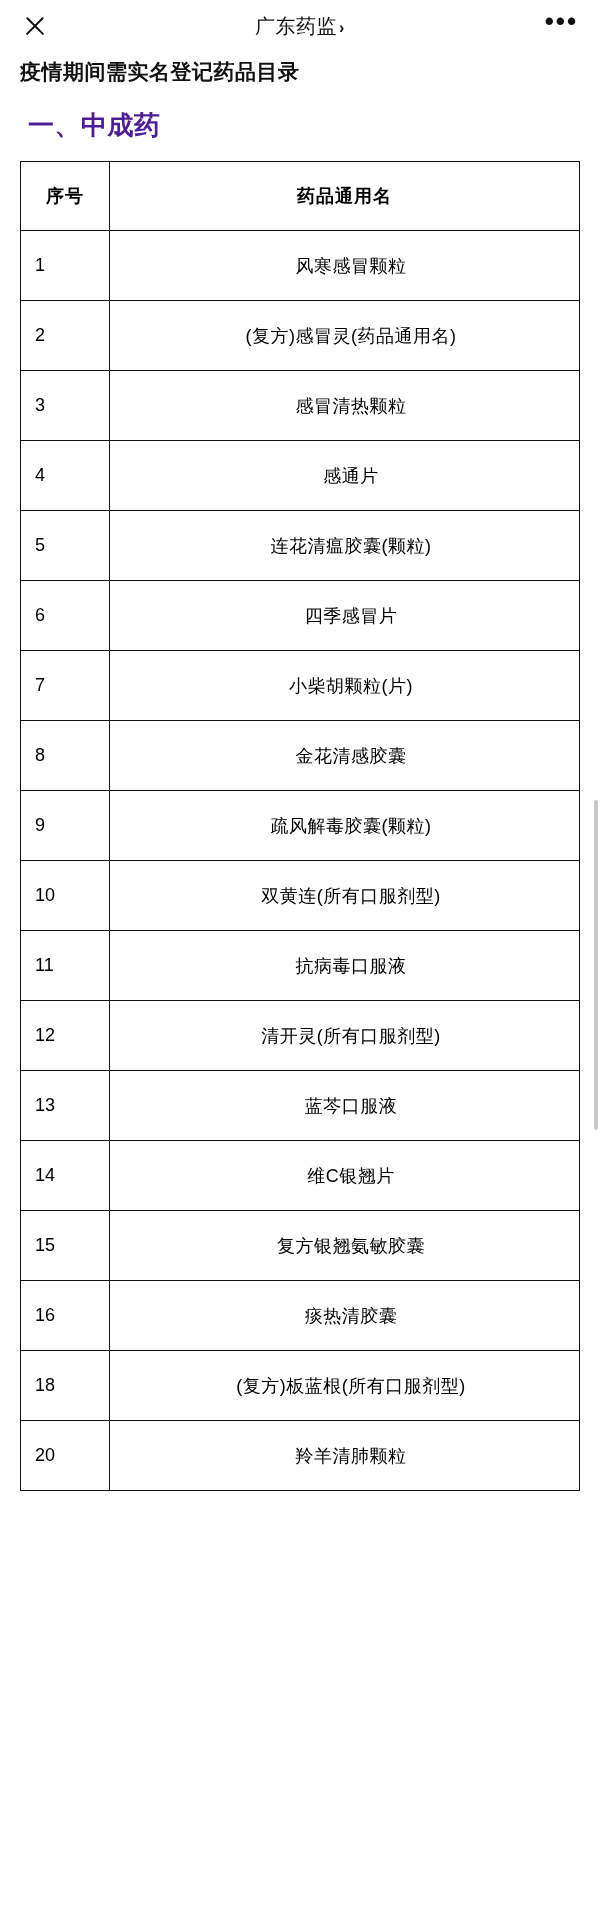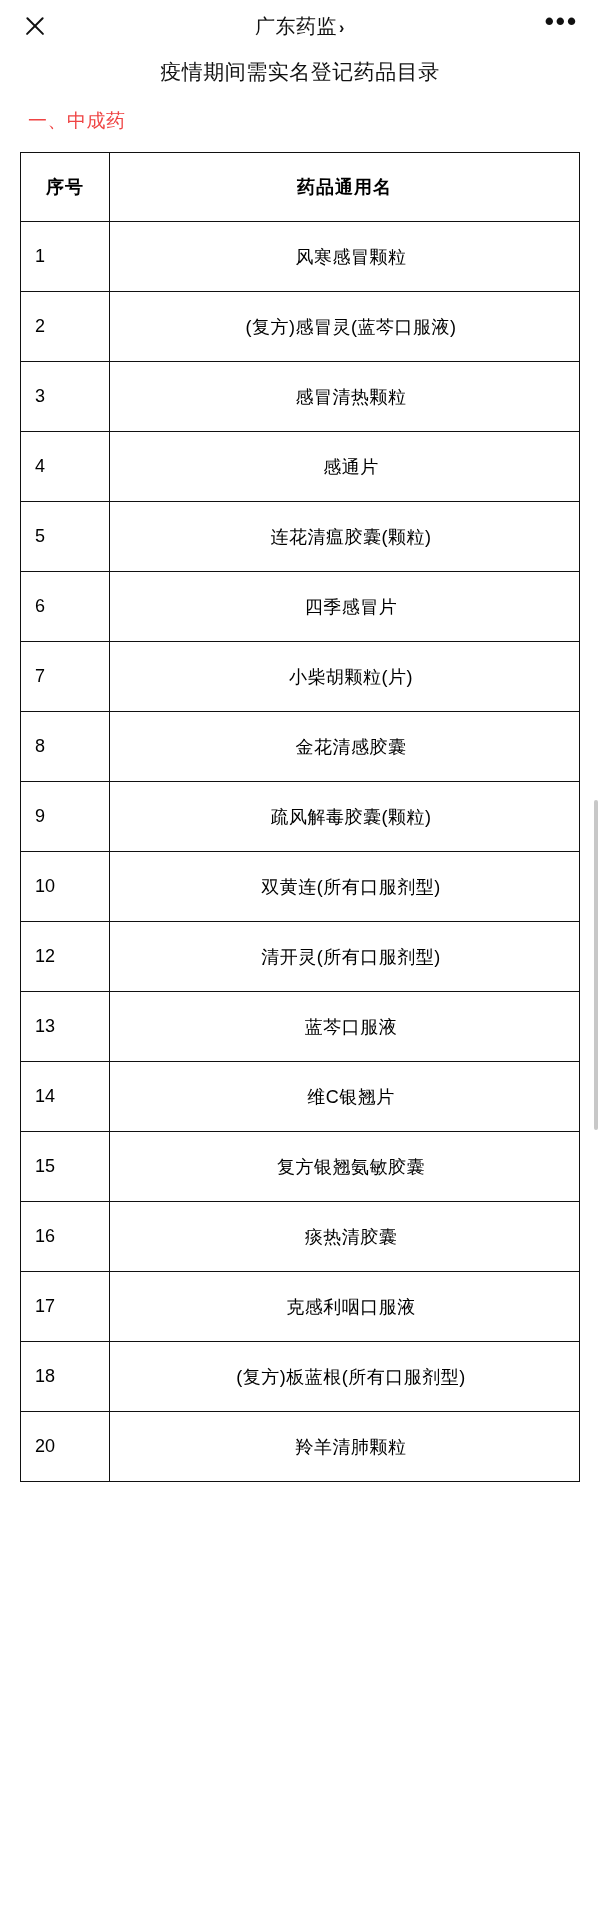--- a/index.html
+++ b/index.html
@@ -71,31 +71,30 @@
     padding-bottom: 10px;
     flex: 0 0 auto;
     font-weight: 700;
   }
 
   
   .article {
     padding: 0 20px 30px 20px;
   }
   .doc-title {
-    text-align: center;
     font-size: 21px;
-    font-weight: 400;
+    font-weight: 700;
     color: #111;
     margin: 6px 0 22px 0;
     letter-spacing: .5px;
   }
   .section-heading {
-    font-size: 19px;
-    font-weight: 400;
-    color: #ef4444;
+    font-size: 26px;
+    font-weight: 700;
+    color: #4c1d95;
     margin: 0 0 18px 8px;
     letter-spacing: .5px;
   }
 
   
   table.drug-table {
     width: 100%;
     border-collapse: collapse;
     table-layout: fixed;
   }
@@ -162,21 +161,21 @@
         <th>药品通用名</th>
       </tr>
     </thead>
     <tbody id="table-body">
         <tr>
           <td class="cell-no">1</td>
           <td class="cell-name">风寒感冒颗粒</td>
         </tr>
         <tr>
           <td class="cell-no">2</td>
-          <td class="cell-name">(复方)感冒灵(蓝芩口服液)</td>
+          <td class="cell-name">(复方)感冒灵(药品通用名)</td>
         </tr>
         <tr>
           <td class="cell-no">3</td>
           <td class="cell-name">感冒清热颗粒</td>
         </tr>
         <tr>
           <td class="cell-no">4</td>
           <td class="cell-name">感通片</td>
         </tr>
         <tr>
@@ -197,42 +196,42 @@
         </tr>
         <tr>
           <td class="cell-no">9</td>
           <td class="cell-name">疏风解毒胶囊(颗粒)</td>
         </tr>
         <tr>
           <td class="cell-no">10</td>
           <td class="cell-name">双黄连(所有口服剂型)</td>
         </tr>
         <tr>
+          <td class="cell-no">11</td>
+          <td class="cell-name">抗病毒口服液</td>
+        </tr>
+        <tr>
           <td class="cell-no">12</td>
           <td class="cell-name">清开灵(所有口服剂型)</td>
         </tr>
         <tr>
           <td class="cell-no">13</td>
           <td class="cell-name">蓝芩口服液</td>
         </tr>
         <tr>
           <td class="cell-no">14</td>
           <td class="cell-name">维C银翘片</td>
         </tr>
         <tr>
           <td class="cell-no">15</td>
           <td class="cell-name">复方银翘氨敏胶囊</td>
         </tr>
         <tr>
           <td class="cell-no">16</td>
           <td class="cell-name">痰热清胶囊</td>
-        </tr>
-        <tr>
-          <td class="cell-no">17</td>
-          <td class="cell-name">克感利咽口服液</td>
         </tr>
         <tr>
           <td class="cell-no">18</td>
           <td class="cell-name">(复方)板蓝根(所有口服剂型)</td>
         </tr>
         <tr>
           <td class="cell-no">20</td>
           <td class="cell-name">羚羊清肺颗粒</td>
         </tr>
       </tbody>

